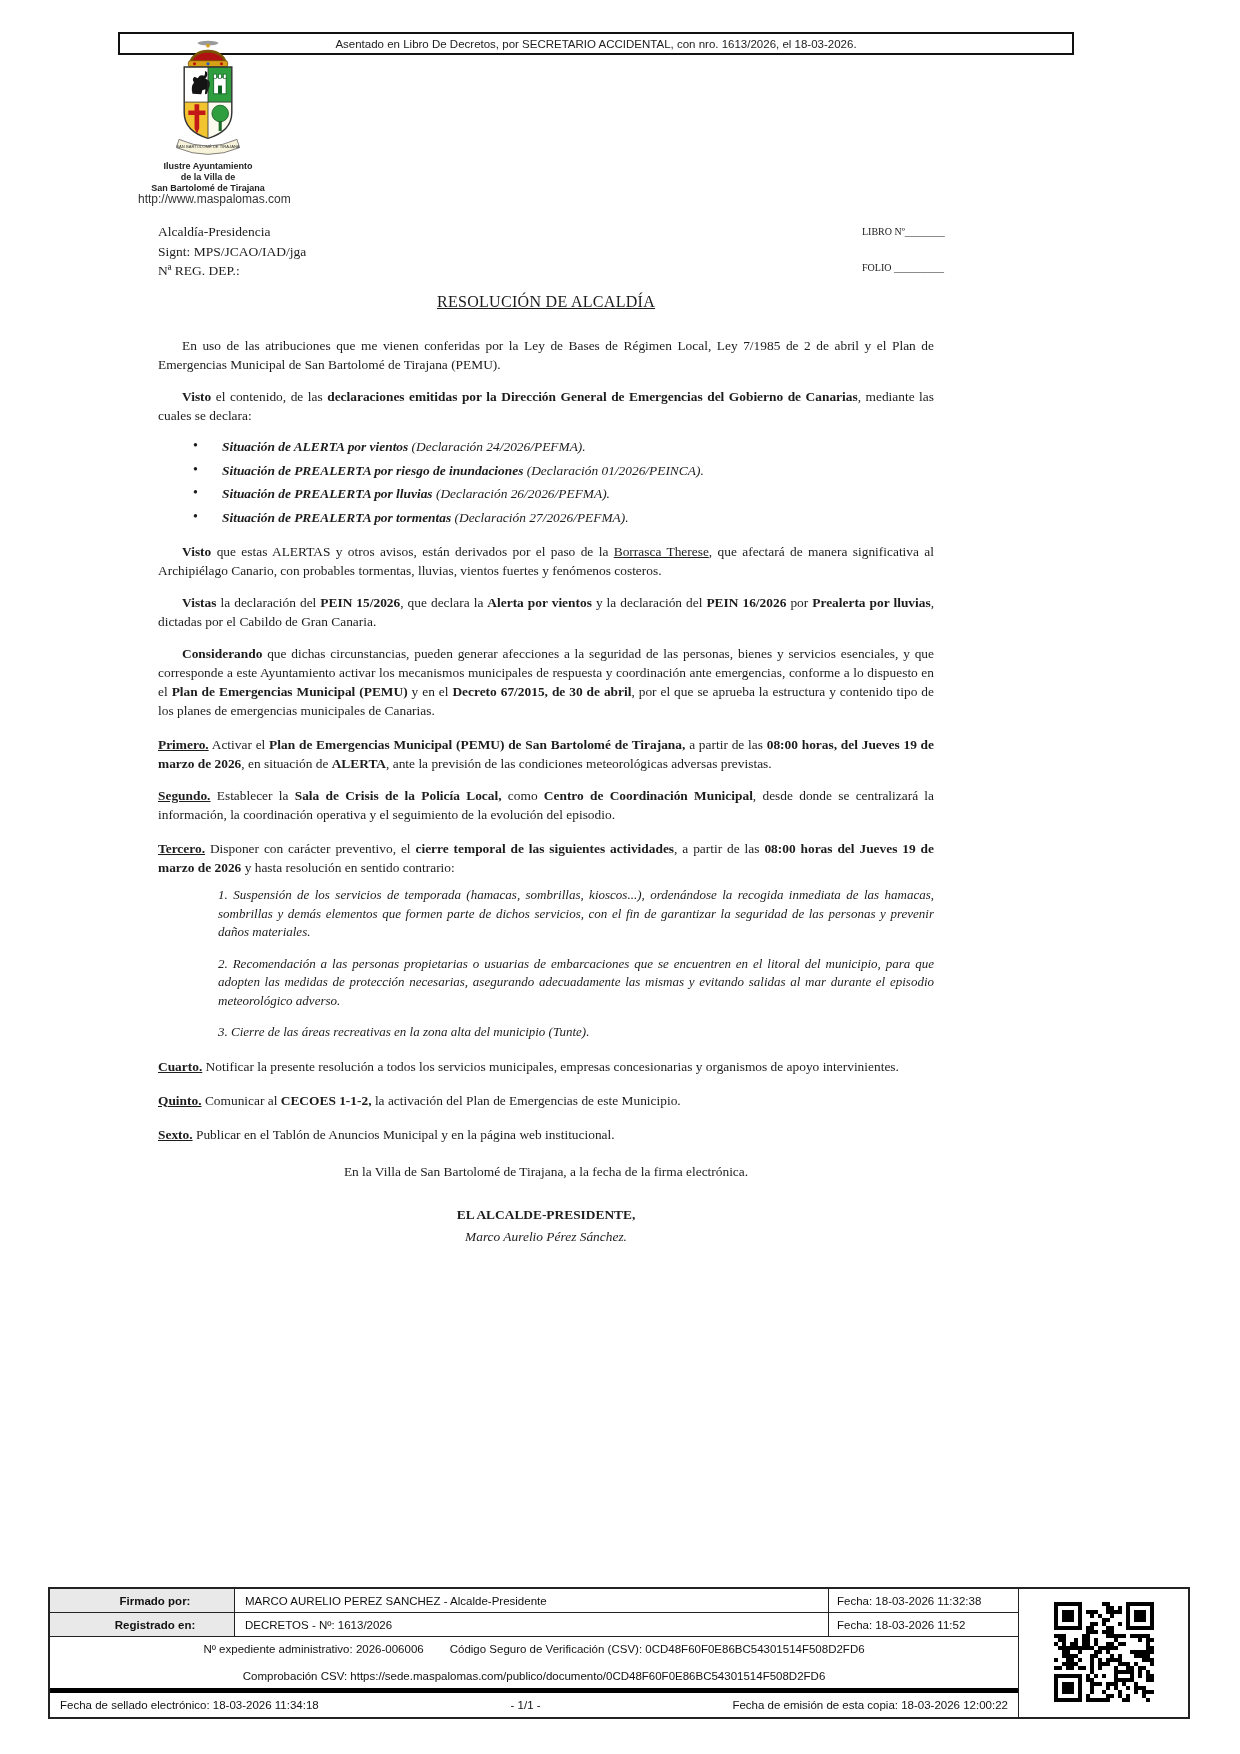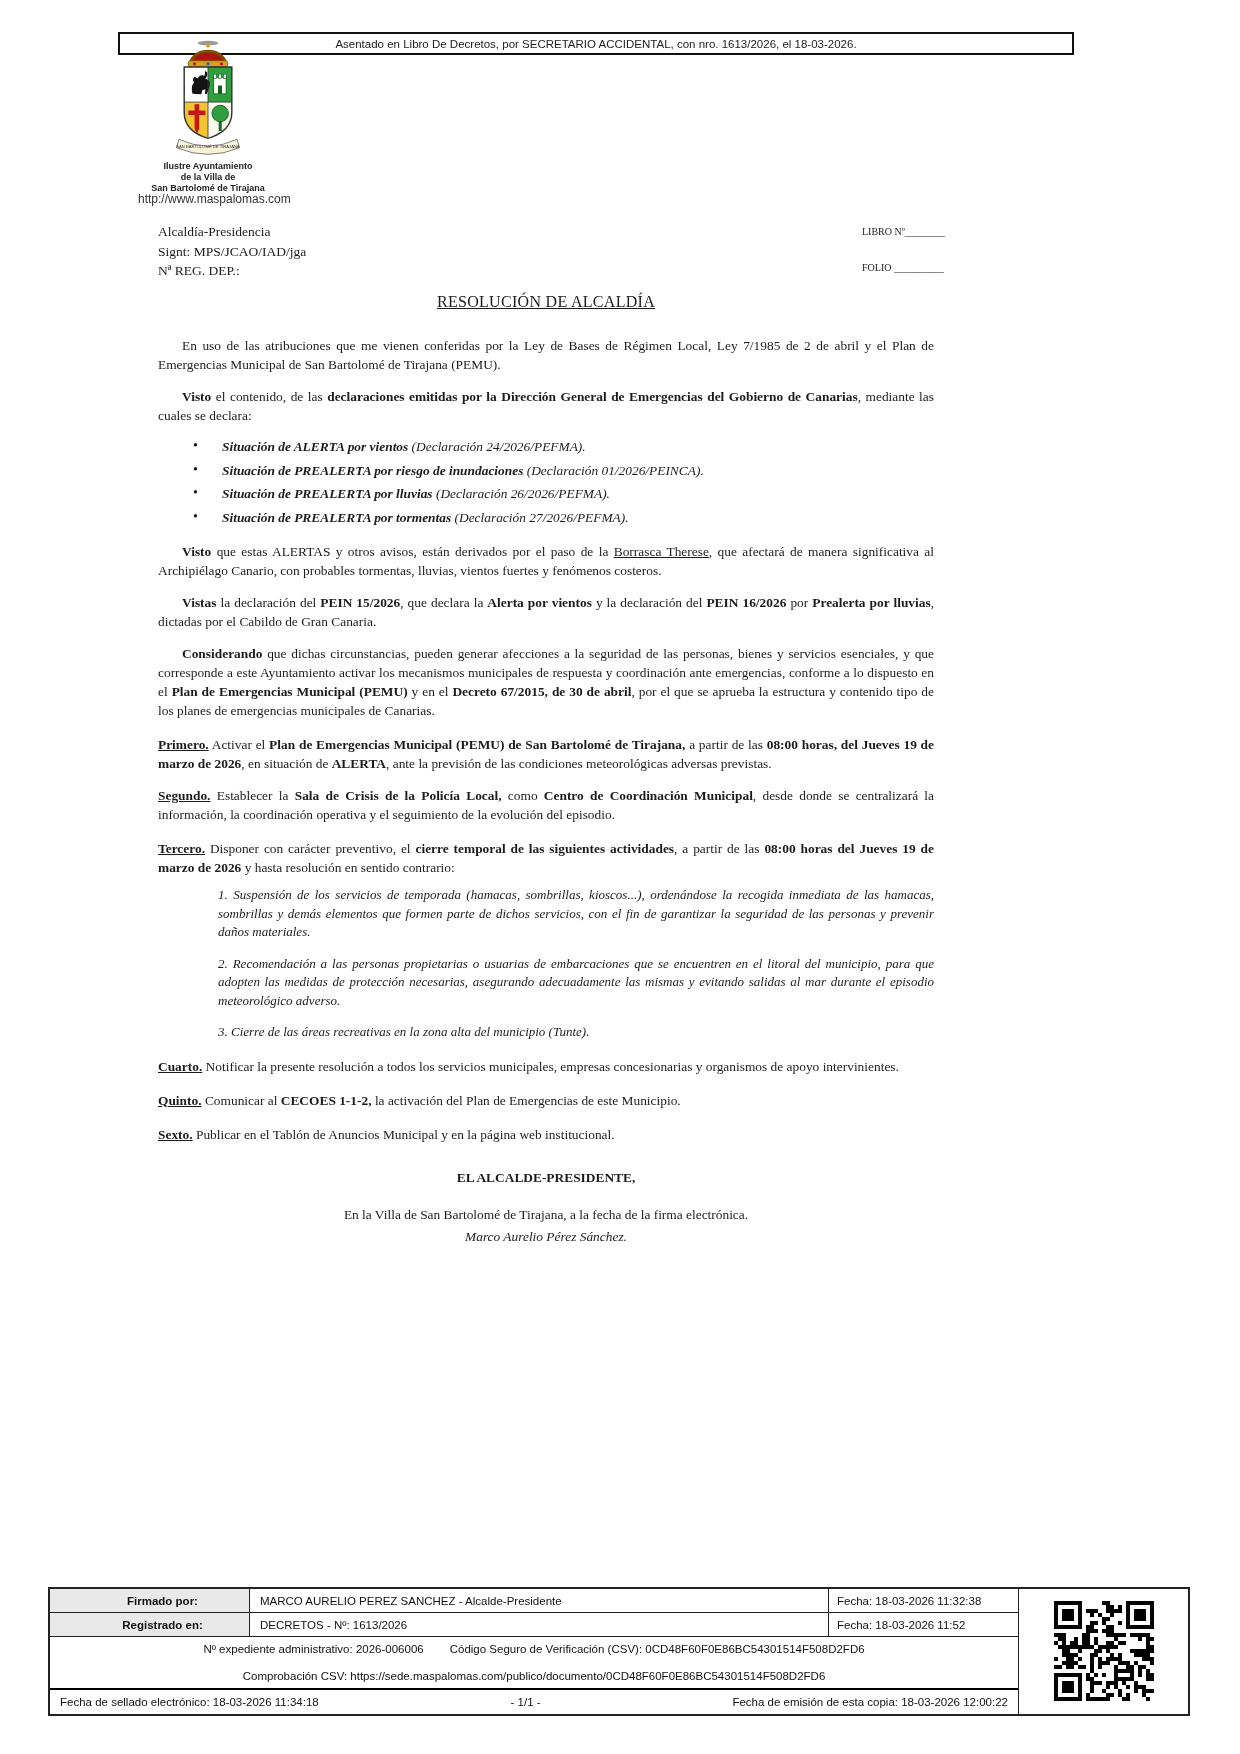--- a/index.html
+++ b/index.html
@@ -45,30 +45,30 @@
 
   
   .rb{font-weight:bold;} .ri{font-style:italic;} .ru{text-decoration:underline;}
 
   
   .footer{position:absolute;left:48px;top:1587px;width:1142px;border:2px solid #222;
           display:flex;font-family:"Liberation Sans", sans-serif;font-size:11.5px;color:#111;
           box-sizing:border-box;background:#fff;}
   .f-left{flex:1;display:flex;flex-direction:column;min-width:0;}
   .f-row{display:flex;border-bottom:1px solid #222;height:24px;align-items:center;box-sizing:border-box;}
-  .f-label{width:200px;align-self:stretch;display:flex;align-items:center;justify-content:center;
+  .f-label{width:185px;align-self:stretch;display:flex;align-items:center;justify-content:center;
            background:#e9e9e9;border-right:1px solid #222;font-weight:bold;box-sizing:border-box;padding-left:26px;}
   .f-value{flex:1;padding-left:10px;white-space:nowrap;overflow:hidden;}
   .f-date{width:190px;align-self:stretch;display:flex;align-items:center;
           border-left:1px solid #222;padding-left:8px;box-sizing:border-box;}
   .f-csv{flex:1;display:flex;flex-direction:column;align-items:center;justify-content:center;
          gap:15px;padding:6px 0;}
   .f-csv .line{white-space:nowrap;}
   .f-csv .gap{display:inline-block;width:26px;}
-  .f-bottom{display:flex;border-top:2px solid #000000;height:24px;align-items:center;
+  .f-bottom{display:flex;border-top:5px solid #000000;height:24px;align-items:center;
             justify-content:space-between;padding:0 10px;}
   .qr-cell{width:170px;border-left:1px solid #222;display:flex;align-items:center;
            justify-content:center;box-sizing:border-box;}
 </style>
 </head>
 <body>
 
 <div class="page">
 
   <div class="banner">
@@ -167,22 +167,22 @@
     <div class="subitems">
       <p class="subitem">1. Suspensión de los servicios de temporada (hamacas, sombrillas, kioscos...), ordenándose la recogida inmediata de las hamacas, sombrillas y demás elementos que formen parte de dichos servicios, con el fin de garantizar la seguridad de las personas y prevenir daños materiales.</p>
       <p class="subitem">2. Recomendación a las personas propietarias o usuarias de embarcaciones que se encuentren en el litoral del municipio, para que adopten las medidas de protección necesarias, asegurando adecuadamente las mismas y evitando salidas al mar durante el episodio meteorológico adverso.</p>
       <p class="subitem">3. Cierre de las áreas recreativas en la zona alta del municipio (Tunte).</p>
     </div>
 
     <p class="p" style="margin-top:15px"><span class="rb ru">Cuarto.</span><span> Notificar la presente resolución a todos los servicios municipales, empresas concesionarias y organismos de apoyo intervinientes.</span></p>
     <p class="p" style="margin-top:15px"><span class="rb ru">Quinto.</span><span> Comunicar al </span><span class="rb">CECOES 1-1-2,</span><span> la activación del Plan de Emergencias de este Municipio.</span></p>
     <p class="p" style="margin-top:15px"><span class="rb ru">Sexto.</span><span> Publicar en el Tablón de Anuncios Municipal y en la página web institucional.</span></p>
 
+    <p class="p center closing">En la Villa de San Bartolomé de Tirajana, a la fecha de la firma electrónica.</p>
     <p class="p center sig-title">EL ALCALDE-PRESIDENTE,</p>
-    <p class="p center closing">En la Villa de San Bartolomé de Tirajana, a la fecha de la firma electrónica.</p>
     <p class="p center sig-name">Marco Aurelio Pérez Sánchez.</p>
   </div>
 
   <div class="footer">
     <div class="f-left">
       <div class="f-row">
         <div class="f-label">Firmado por:</div>
         <div class="f-value">MARCO AURELIO PEREZ SANCHEZ - Alcalde-Presidente</div>
         <div class="f-date">Fecha: 18-03-2026 11:32:38</div>
       </div>

